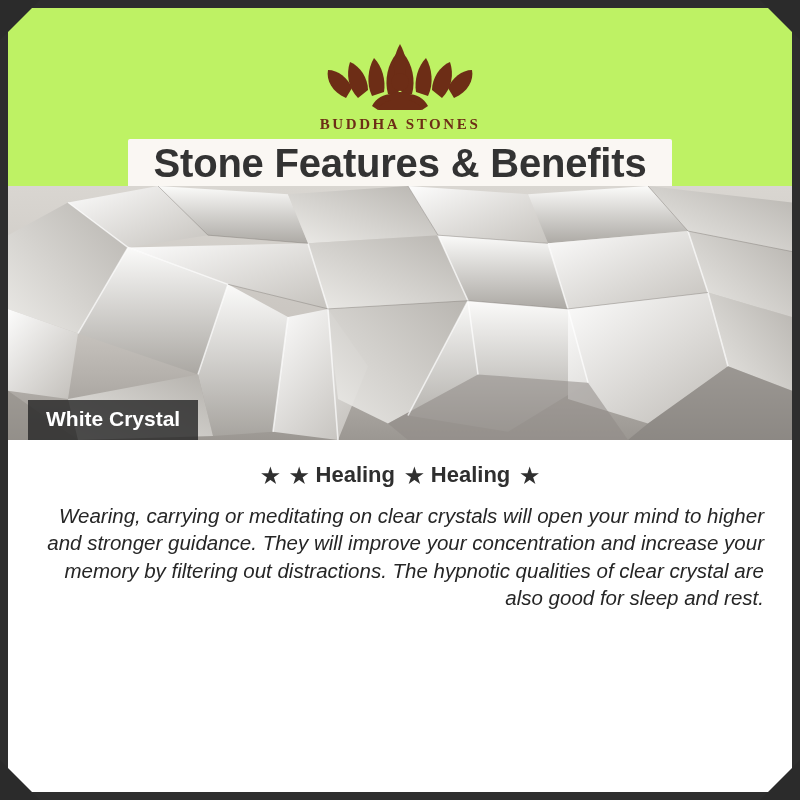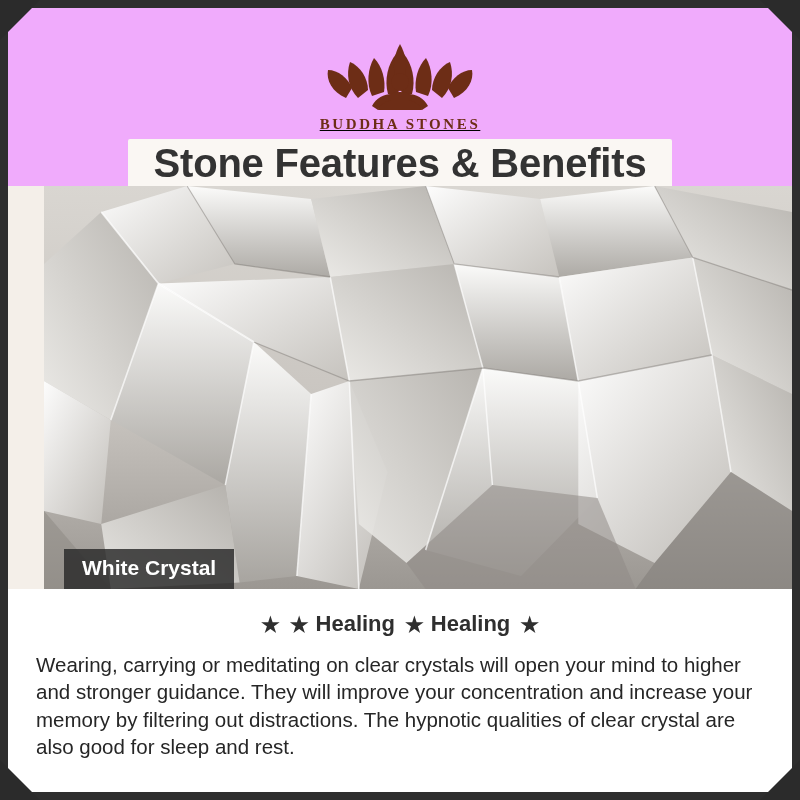--- a/index.html
+++ b/index.html
@@ -57,23 +57,22 @@
     right: 8px;
     bottom: 8px;
     background: #f4efe9;
     overflow: hidden;
   }
 
   
   .header {
     position: relative;
     height: 178px;
-    background: #f0abfc;
+    background: #bef264;
     text-align: left;
-    text-decoration: underline;
   }
 
   .logo-wrap {
     padding-top: 18px;
     display: flex;
     flex-direction: column;
     align-items: center;
   }
   .logo-mark {
     width: 172px;
@@ -108,24 +107,23 @@
     font-size: 40px;
     font-weight: bold;
     color: #333333;
     font-family: "Liberation Sans", sans-serif;
     letter-spacing: -0.2px;
   }
 
   
   .photo {
     position: relative;
-    height: 403px;
+    height: 254px;
     overflow: hidden;
     background: #14532d;
-    margin-left: 36px;
   }
 
   .photo svg {
     position: absolute;
     top: 0; left: 0;
     width: 100%;
     height: 100%;
     display: block;
   }
 
@@ -168,22 +166,23 @@
   .star {
     font-size: 21px;
     color: #2f2f2f;
     line-height: 1;
   }
 
   .description {
     font-size: 20.5px;
     line-height: 1.33;
     color: #262626;
-    text-align: left;
+    text-align: right;
     font-family: "Liberation Sans", sans-serif;
+    font-style: italic;
   }
 </style>
 </head>
 <body>
 
 <div class="poster">
 
   <div class="corner corner-tl"></div>
   <div class="corner corner-tr"></div>
   <div class="corner corner-bl"></div>

